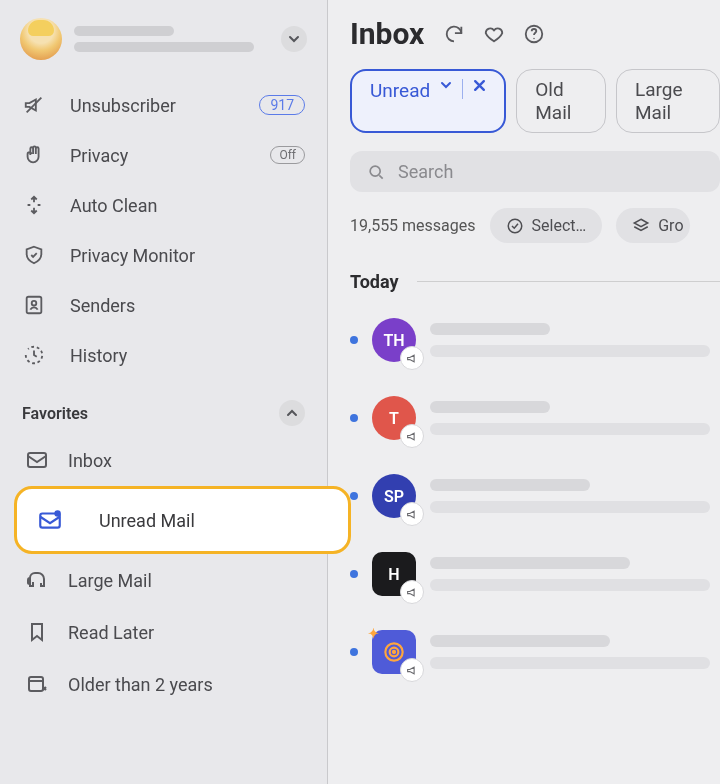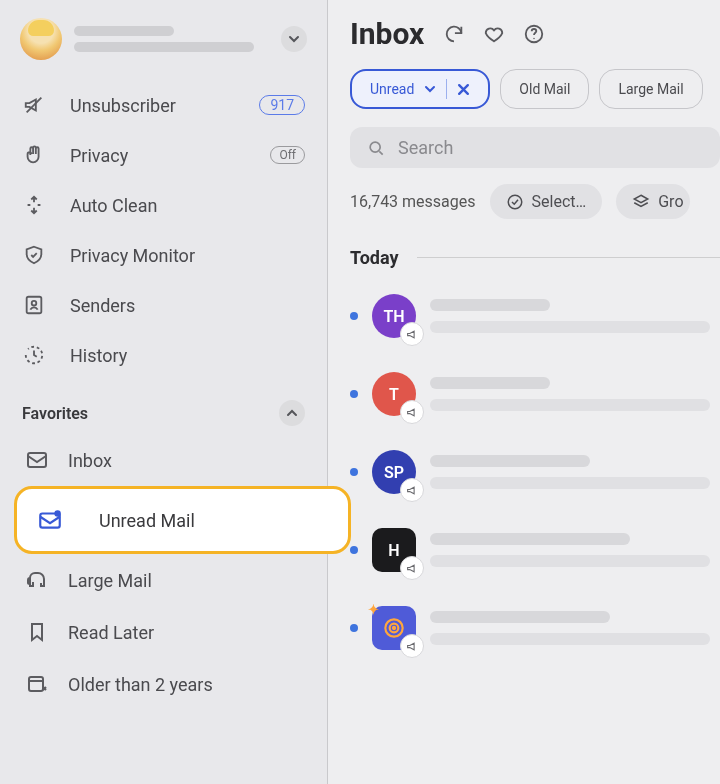--- a/index.html
+++ b/index.html
@@ -94,22 +94,22 @@
   .main { flex:1; background:#eeeef0; padding: 16px 0 0 22px; overflow:hidden; }
   .title-row{ display:flex; align-items:center; gap:18px; }
   .title{ font-size:30px; font-weight:700; color:#2b2b2e;}
   .title-icons{ display:flex; gap:16px; color:#5a5a5e; }
   .title-icons .ibtn{ width:24px;height:24px;display:flex;align-items:center;justify-content:center;}
 
   .chips{ display:flex; gap:10px; margin-top:18px; }
   .chip{
     border:1.5px solid #c6c6ca; border-radius:16px;
     padding:8px 18px; background:#eeeef0;
-    font-size:14px; color:#4b4b4f;
-    display:flex; align-items:center; gap:10px;
+    font-size:19px; color:#4b4b4f;
+    display:flex; gap:10px;
   }
   .chip.active{
     border:2px solid #3859d6; color:#3859d6; background:#eef1fc;
   }
   .chip.active .divider{ width:1px; height:20px; background:#9cb0ee; }
   .chip .x{ color:#3859d6; font-weight:600;}
 
   .searchbar{
     margin-top:18px; background:#e1e1e4; border-radius:12px;
     display:flex; align-items:center; gap:12px;
@@ -325,21 +325,21 @@
 
   <div class="searchbar">
     <svg width="20" height="20" viewBox="0 0 24 24" fill="none" stroke="currentColor" stroke-width="2">
         <circle cx="11" cy="11" r="6"></circle>
         <path d="M20 20l-4-4"></path>
       </svg>
     <span>Search</span>
   </div>
 
   <div class="meta-row">
-    <span class="count">16,743 messages</span>
+    <span class="count">19,555 messages</span>
     <div class="pill">
       <svg width="18" height="18" viewBox="0 0 24 24" fill="none" stroke="currentColor" stroke-width="2">
           <circle cx="12" cy="12" r="9"></circle>
           <path d="M8 12l3 3 5-6"></path>
         </svg>
       <span>Select…</span>
     </div>
     <div class="pill" style="padding-right:6px">
       <svg width="18" height="18" viewBox="0 0 24 24" fill="none" stroke="currentColor" stroke-width="2">
           <path d="M12 3l9 5-9 5-9-5 9-5zM3 13l9 5 9-5"></path>

